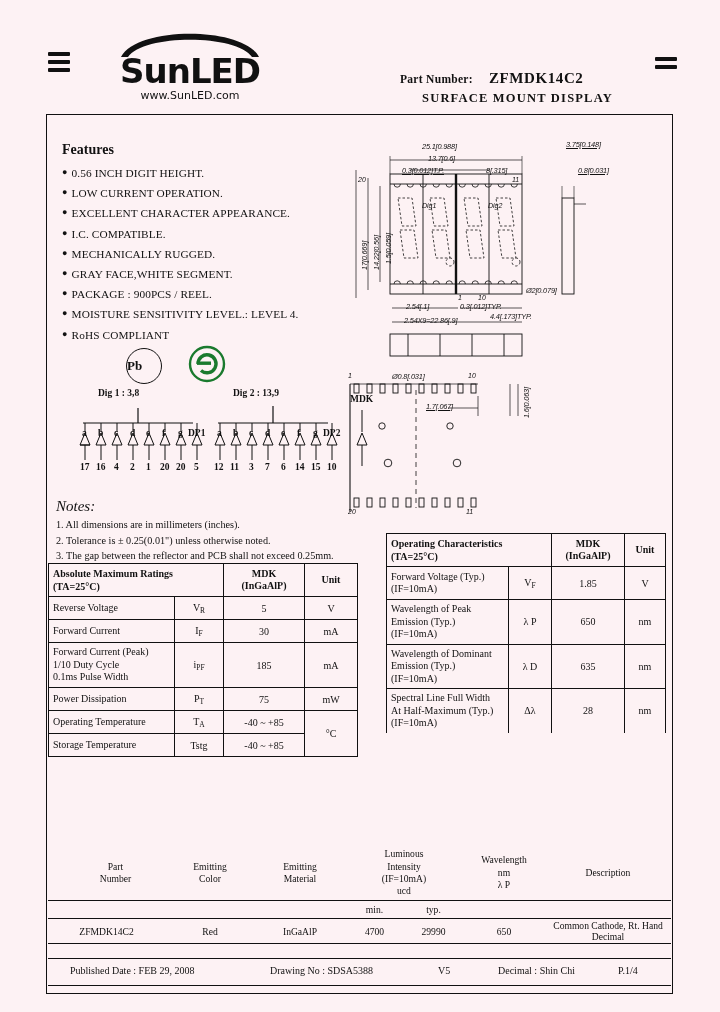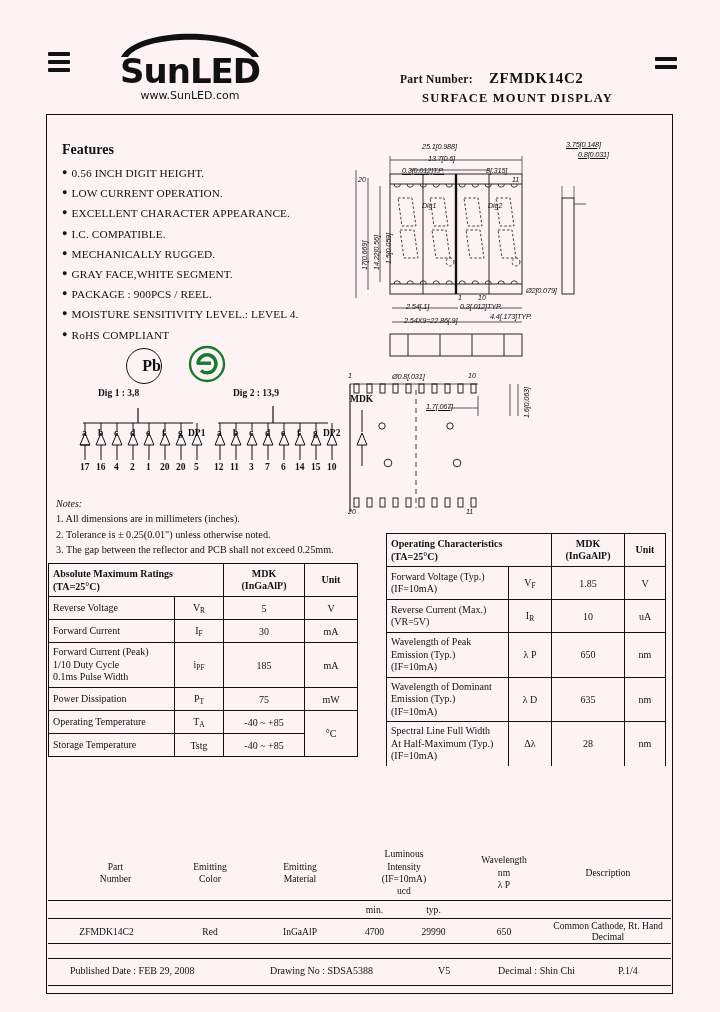--- a/index.html
+++ b/index.html
@@ -32,31 +32,31 @@
 
   
   .features{position:absolute;left:62px;top:142px;width:290px;}
   .features h2{font-size:14px;font-weight:bold;margin:0 0 9px 0;}
   .feat{font-size:11.3px;margin-bottom:8.2px;letter-spacing:.1px;white-space:nowrap;}
   .feat .b{font-size:9px;vertical-align:2px;margin-right:4px;}
 
   
   .marks{position:absolute;left:126px;top:345px;}
   .mark-pb,.mark-e{display:inline-block;vertical-align:middle;}
-  .mark-pb{width:34px;height:34px;border:1.6px solid #111;border-radius:50%;text-align:right;line-height:34px;font-size:16px;font-weight:bold;}
+  .mark-pb{width:34px;height:34px;border:1.6px solid #111;border-radius:50%;text-align:left;line-height:34px;font-size:13px;font-weight:bold;}
   .mark-e{margin-left:22px;}
 
   
   .circuit{position:absolute;left:78px;top:388px;width:300px;height:100px;}
   .dig-label{position:absolute;font-size:9.5px;font-weight:bold;white-space:nowrap;}
 
   
   .notes{position:absolute;left:56px;top:498px;width:320px;}
   .notes .nt{font-size:10.2px;margin-bottom:4.5px;white-space:nowrap;}
-  .notes .nt-h{font-style:italic;font-size:10px;margin-bottom:4px;}
+  .notes .nt-h{font-style:italic;font-size:15px;margin-bottom:4px;}
 
   
   table{border-collapse:collapse;}
   .tbl td,.tbl th{border:1px solid #111;font-size:10px;padding:3px 4px;vertical-align:middle;}
   .abs-tbl{position:absolute;left:48px;top:563px;width:310px;}
   .abs-tbl td{height:16px;}
   .op-tbl{position:absolute;left:386px;top:533px;width:280px;}
   .op-tbl td{height:16px;}
   .hdr{font-weight:bold;text-align:center;line-height:1.25;}
   .hdr-l{font-weight:bold;text-align:left;line-height:1.3;}
@@ -322,26 +322,20 @@
       <span>MDK</span><br>
       <span>(InGaAlP)</span>
     </td>
     <td class="hdr" style="width:32px;">Unit</td>
   </tr>
   <tr>
     <td class="param" style="height:26px;">Forward Voltage (Typ.)<br>(IF=10mA)</td>
     <td class="sym" style="width:34px;">V<span class="sub">F</span></td>
     <td class="ctr">1.85</td>
     <td class="ctr">V</td>
-  </tr>
-  <tr>
-    <td class="param" style="height:26px;">Reverse Current (Max.)<br>(VR=5V)</td>
-    <td class="sym">I<span class="sub">R</span></td>
-    <td class="ctr">10</td>
-    <td class="ctr">uA</td>
   </tr>
   <tr>
     <td class="param" style="height:36px;">Wavelength of Peak<br>Emission (Typ.)<br>(IF=10mA)</td>
     <td class="sym">λ P</td>
     <td class="ctr">650</td>
     <td class="ctr">nm</td>
   </tr>
   <tr>
     <td class="param" style="height:36px;">Wavelength of Dominant<br>Emission (Typ.)<br>(IF=10mA)</td>
     <td class="sym">λ D</td>
@@ -509,21 +503,21 @@
       <line x1="188" y1="258" x2="188" y2="290" stroke-width="0.7"></line>
     </g>
   </svg>
 
   
   <div class="dim" style="left:92px;top:16px;">25.1[0.988]</div>
   <div class="dim" style="left:98px;top:28px;">13.7[0.6]</div>
   <div class="dim" style="left:72px;top:40px;text-decoration:underline;">0.3[0.012]T.P.</div>
   <div class="dim" style="left:156px;top:40px;">8[.315]</div>
   <div class="dim" style="left:236px;top:14px;text-decoration:underline;">3.75[0.148]</div>
-  <div class="dim" style="left:248px;top:24px;text-decoration:underline;">0.8[0.031]</div>
+  <div class="dim" style="left:248px;top:40px;text-decoration:underline;">0.8[0.031]</div>
   <div class="dimv" style="left:30px;top:144px;">17[0.669]</div>
   <div class="dimv" style="left:42px;top:144px;">14.22[0.56]</div>
   <div class="dimv" style="left:54px;top:138px;">1.5[0.059]</div>
   <div class="dim" style="left:76px;top:176px;">2.54[.1]</div>
   <div class="dim" style="left:130px;top:176px;">0.3[.012]TYP.</div>
   <div class="dim" style="left:196px;top:160px;">Ø2[0.079]</div>
   <div class="dim" style="left:160px;top:186px;">4.4[.173]TYP.</div>
   <div class="dim" style="left:74px;top:190px;">2.54X9=22.86[.9]</div>
   <div class="dim" style="left:62px;top:246px;">Ø0.8[.031]</div>
   <div class="dim" style="left:96px;top:276px;text-decoration:underline;">1.7[.067]</div>

